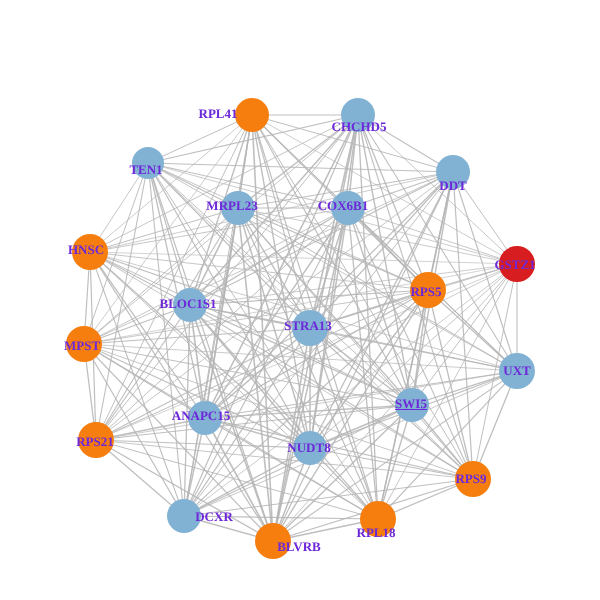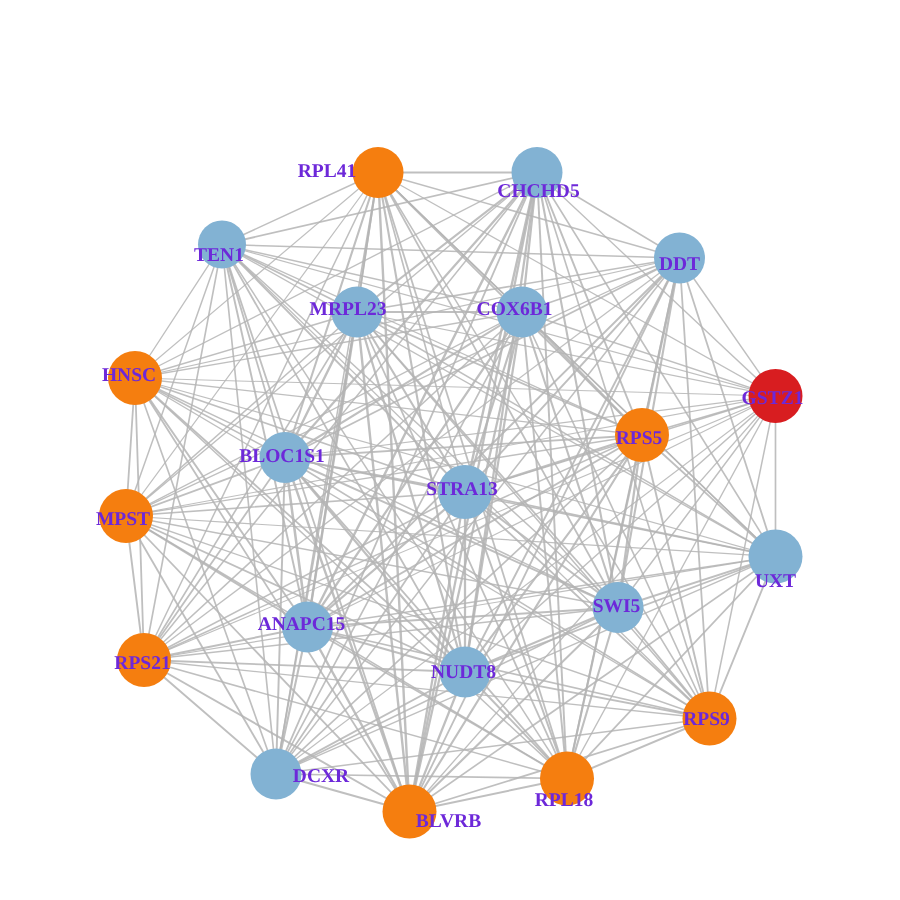--- a/index.html
+++ b/index.html
@@ -273,31 +273,31 @@
         <circle cx="184" cy="516" r="17" fill="#82b2d3"></circle>
         <circle cx="378" cy="519" r="18" fill="#f57e0f"></circle>
         <circle cx="273" cy="541" r="18" fill="#f57e0f"></circle>
       </g>
   </svg>
 
   <div id="label-layer">
       <div class="node-label" style="left: 218px; top: 114px;">RPL41</div>
       <div class="node-label" style="left: 359px; top: 114px; margin-top: 13px;">CHCHD5</div>
       <div class="node-label" style="left: 146px; top: 170px; text-align: right;">TEN1</div>
-      <div class="node-label" style="left: 453px; top: 176px;">DDT</div>
+      <div class="node-label" style="left: 453px; top: 186px;">DDT</div>
       <div class="node-label" style="left: 232px; top: 206px;">MRPL23</div>
       <div class="node-label" style="left: 343px; top: 206px;">COX6B1</div>
       <div class="node-label" style="left: 86px; top: 250px;">HNSC</div>
       <div class="node-label" style="left: 515px; top: 265px;">GSTZ1</div>
       <div class="node-label" style="left: 426px; top: 292px;">RPS5</div>
       <div class="node-label" style="left: 188px; top: 304px;">BLOC1S1</div>
       <div class="node-label" style="left: 308px; top: 326px; text-align: right;">STRA13</div>
       <div class="node-label" style="left: 82px; top: 346px;">MPST</div>
-      <div class="node-label" style="left: 517px; top: 387px;">UXT</div>
-      <div class="node-label" style="left: 411px; top: 404px;">SWI5</div>
+      <div class="node-label" style="left: 517px; top: 371px;">UXT</div>
+      <div class="node-label" style="left: 411px; top: 404px; text-decoration: underline;">SWI5</div>
       <div class="node-label" style="left: 201px; top: 416px;">ANAPC15</div>
       <div class="node-label" style="left: 95px; top: 442px;">RPS21</div>
       <div class="node-label" style="left: 309px; top: 448px;">NUDT8</div>
       <div class="node-label" style="left: 471px; top: 479px;">RPS9</div>
       <div class="node-label" style="left: 182px; top: 517px; margin-left: 32px;">DCXR</div>
       <div class="node-label" style="left: 376px; top: 533px;">RPL18</div>
       <div class="node-label" style="left: 271px; top: 547px; margin-left: 28px;">BLVRB</div>
     </div>
 
 </div>

